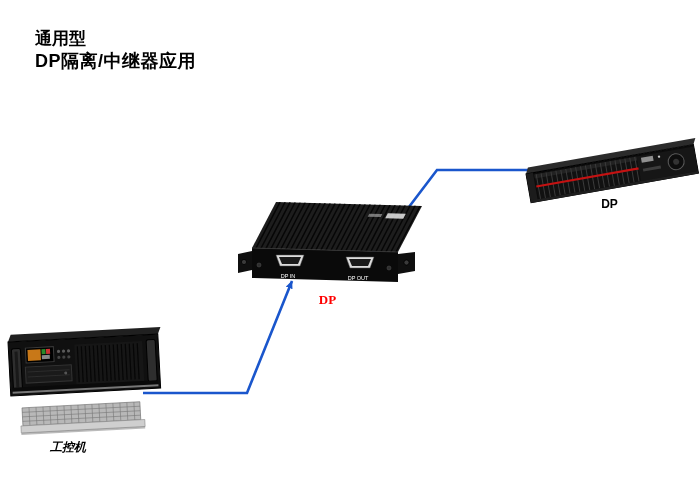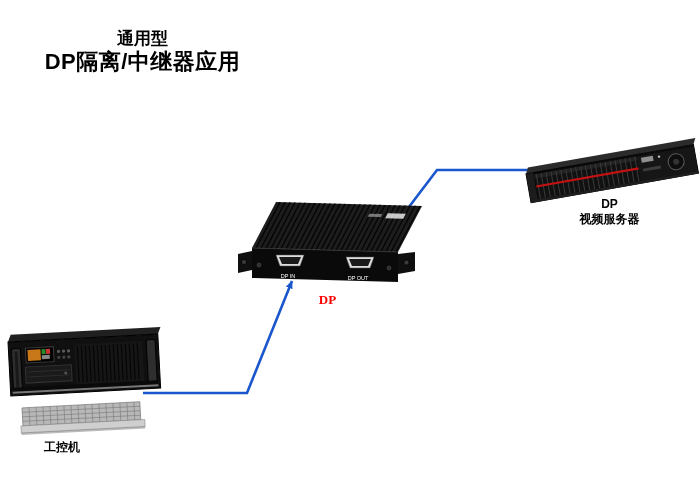--- a/index.html
+++ b/index.html
@@ -2,29 +2,29 @@
 <html><head>
 <meta charset="utf-8">
 <style>
   html,body{margin:0;padding:0;background:#fff;}
   #stage{
     position:relative;width:700px;height:495px;background:#ffffff;
     font-family:"Liberation Sans",sans-serif;overflow:hidden;
   }
   .abs{position:absolute;}
   #title{
-    left:35px;top:27px;width:215px;text-align:center;
+    left:35px;top:27px;width:215px;
     color:#000;font-weight:bold;line-height:23px;font-size:17px;
   }
-  #title .t2{font-size:22px;letter-spacing:0.5px;}
+  #title .t2{font-size:18px;letter-spacing:0.5px;}
   .caption{
     text-align:center;color:#000;font-weight:bold;font-size:12px;line-height:15px;
   }
   #server-caption{left:552px;top:197px;width:115px;}
-  #pc-caption{left:22px;top:440px;width:80px;}
+  #pc-caption{left:28px;top:440px;width:80px;font-style:italic;}
   #repeater-caption{
     left:255px;top:290px;width:145px;text-align:center;
     color:#ff0000;font-weight:bold;font-size:13px;line-height:19px;
     font-family:"Liberation Serif",serif;
   }
   svg{display:block;}
   svg text{font-family:"Liberation Sans",sans-serif;}
 </style>
 </head>
 <body>
@@ -96,21 +96,20 @@
       <circle cx="150" cy="14" r="3" fill="#333"></circle>
       <rect x="116" y="4" width="12" height="5" fill="#8f8f8f"></rect>
       <rect x="116" y="15" width="18" height="3" fill="#3d3d3d"></rect>
       <circle cx="134" cy="6" r="1.2" fill="#cccccc"></circle>
       <rect x="0" y="27" width="170" height="2.5" fill="#1f1f1f"></rect>
     </g>
   </svg>
 
   <div id="server-caption" class="abs caption">
     <div>DP</div>
-    <div>视频服务器</div>
   </div>
 
   <svg class="abs" style="left:0px;top:326px" width="170" height="120" viewBox="0 0 170 120">
     <g transform="translate(8,16) rotate(-3)">
       <polygon points="0,0 150,0 153,-7 3,-7" fill="#202020"></polygon>
       <rect x="0" y="0" width="150" height="54" fill="#101010" stroke="#000"></rect>
       <rect x="3" y="7" width="9" height="42" rx="2" fill="#2e2e2e" stroke="#000"></rect>
       <rect x="6" y="10" width="3" height="36" fill="#191919"></rect>
       <rect x="138" y="5" width="9" height="42" rx="2" fill="#2e2e2e" stroke="#000"></rect>
       <rect x="17" y="7" width="28" height="15" fill="#000" stroke="#3a3a3a"></rect>

